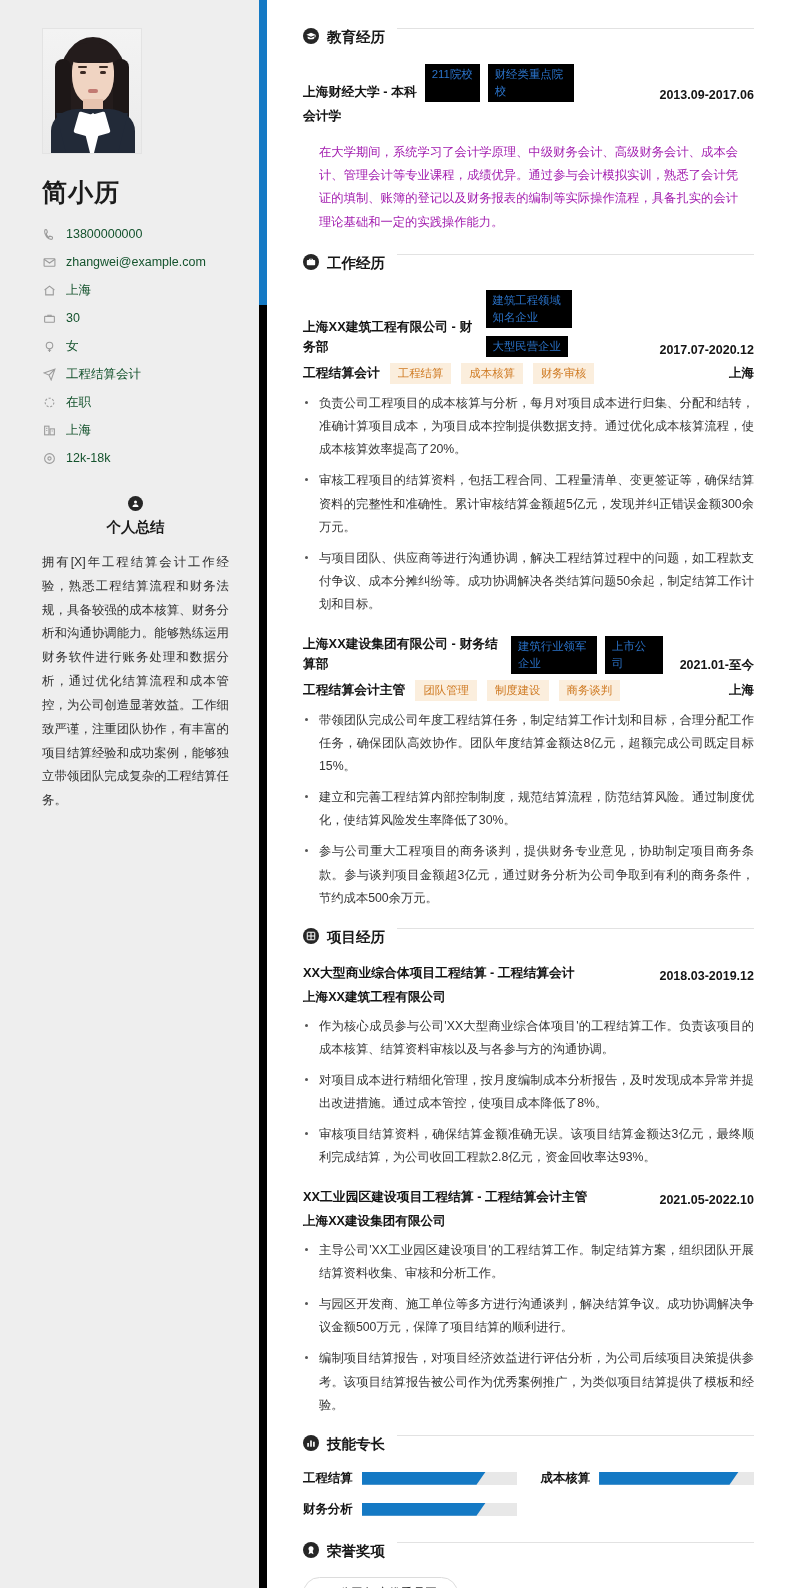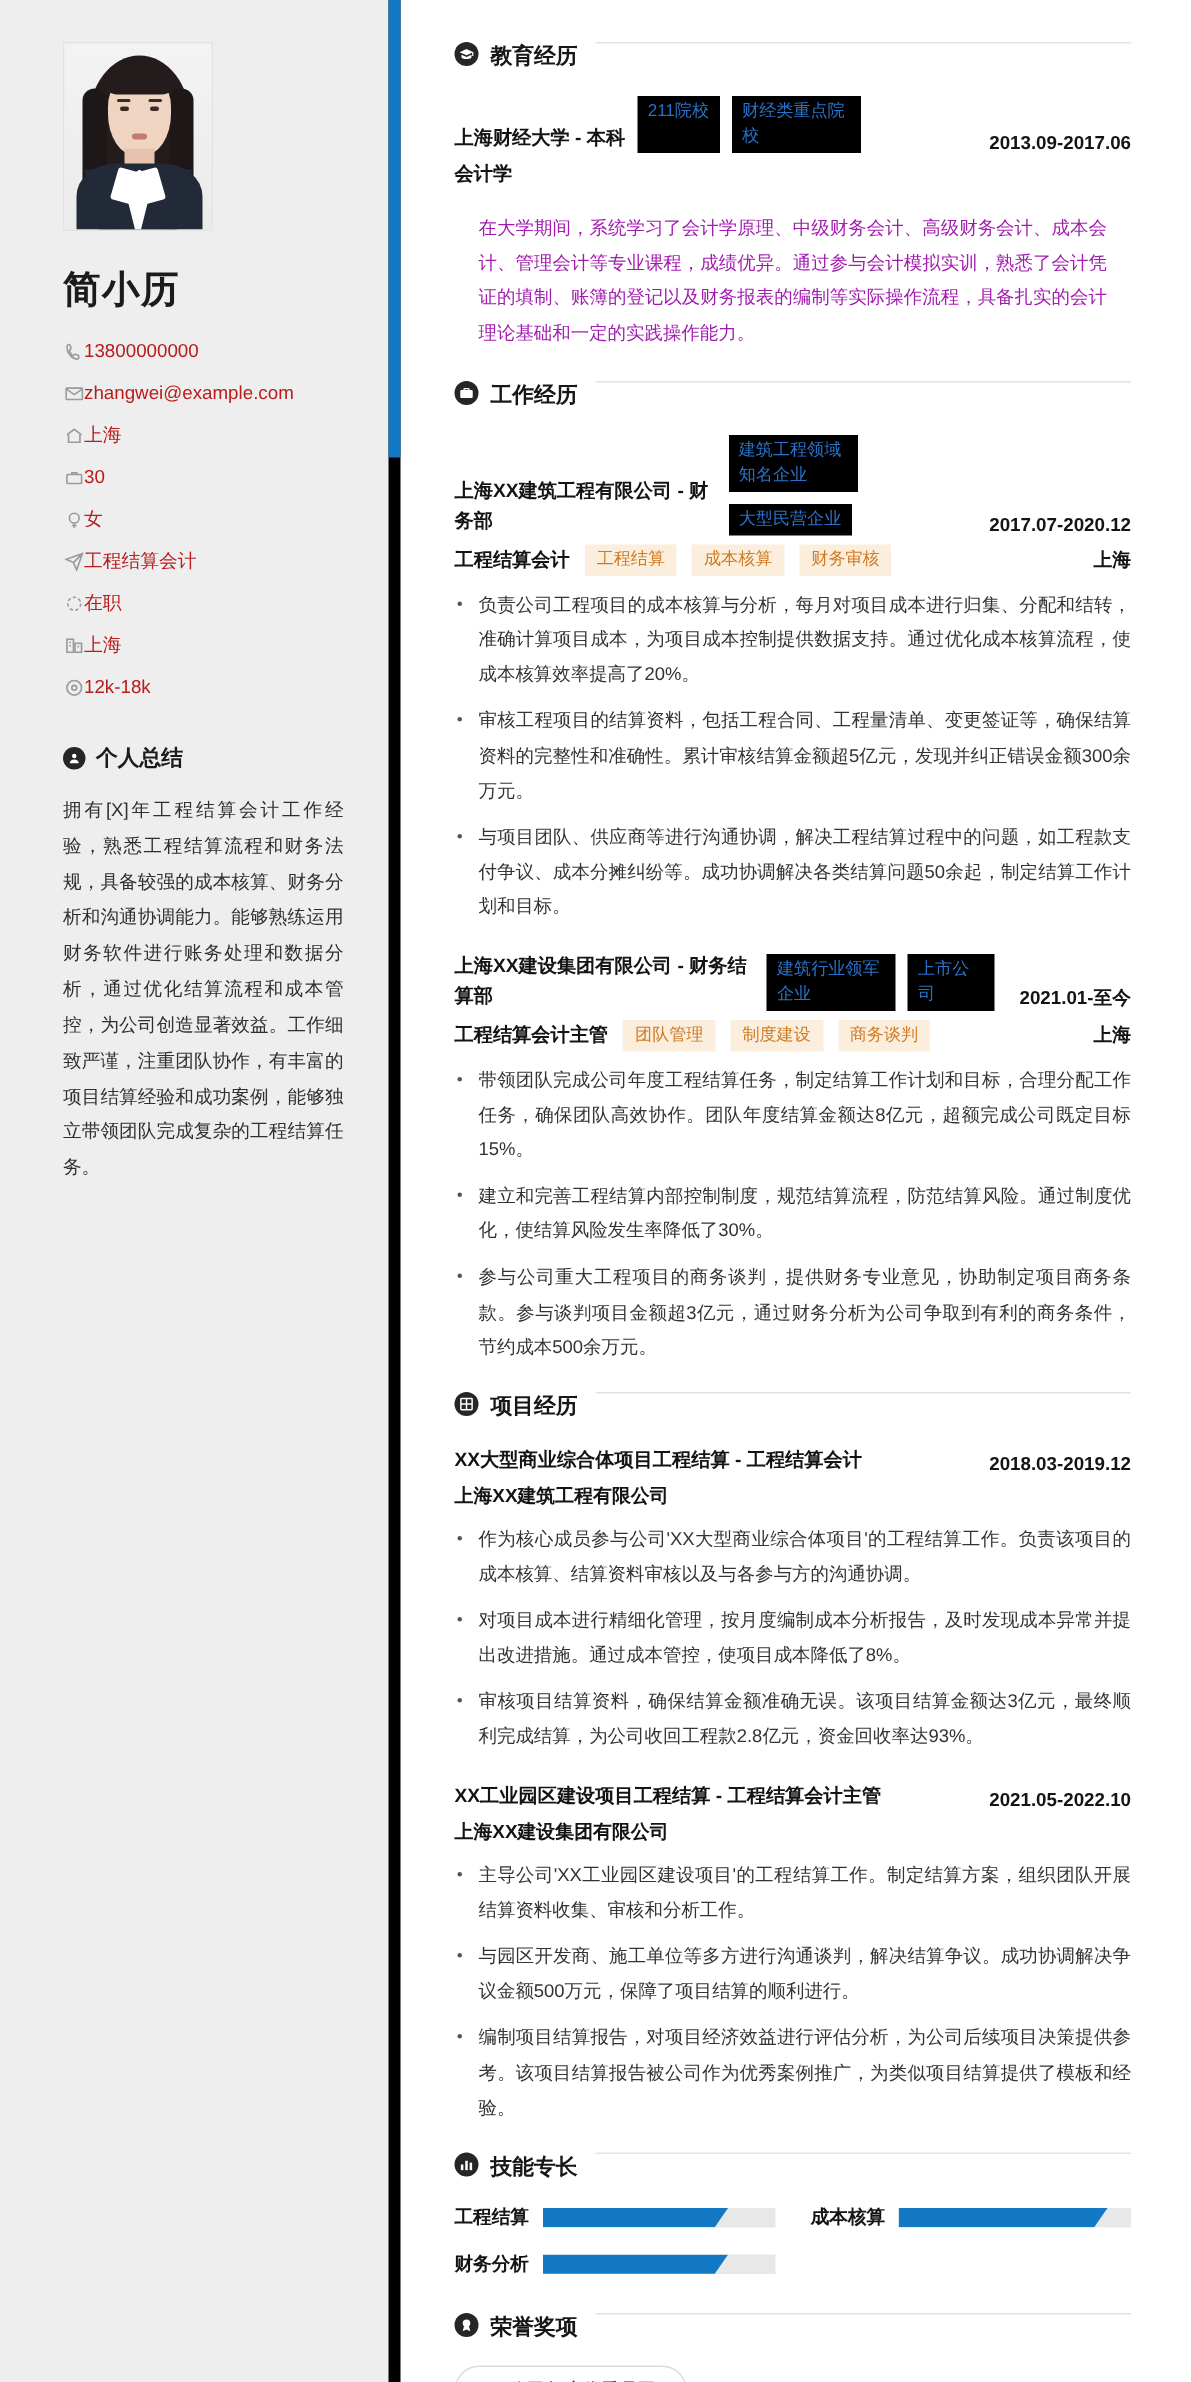--- a/index.html
+++ b/index.html
@@ -80,33 +80,34 @@
     position:absolute; right:18px; bottom:0; width:24px; height:40px;
     background:#222a38; transform: skewX(-14deg);
   }
 
   .name {
     font-size: 25px; font-weight: 700; color: #1b1b1b;
     margin: 0 0 18px 0; letter-spacing: 1px;
   }
   .info-list { margin:0; padding:0; list-style:none; }
   .info-item {
-    display:flex; align-items:center; gap:0;
-    font-size: 12.5px; color: #b91c1c; margin-bottom: 13px; line-height:1.2;
+    display:flex; align-items:center; gap:10px;
+    font-size: 12.5px; color: #14532d; margin-bottom: 13px; line-height:1.2;
   }
   .info-ico {
     width:14px; height:14px; flex:0 0 14px; color:#9b9b9b;
     display:inline-flex; align-items:center; justify-content:center;
   }
   .info-ico svg { width:13px; height:13px; display:block; }
 
   .side-sec-title {
     display:flex; align-items:center; gap:7px;
     font-size:14.5px; font-weight:700; color:#1b1b1b;
     margin: 30px 0 14px 0;
+    flex-direction: column;
   }
   .side-sec-title .badge {
     width:15px; height:15px; border-radius:50%; background:#262626;
     display:inline-flex; align-items:center; justify-content:center; color:#fff;
   }
   .side-sec-title .badge svg { width:9px; height:9px; }
   .summary-text {
     font-size: 12.4px; line-height: 1.92; color: #2f2f2f;
     text-align: justify; margin:0;
   }

